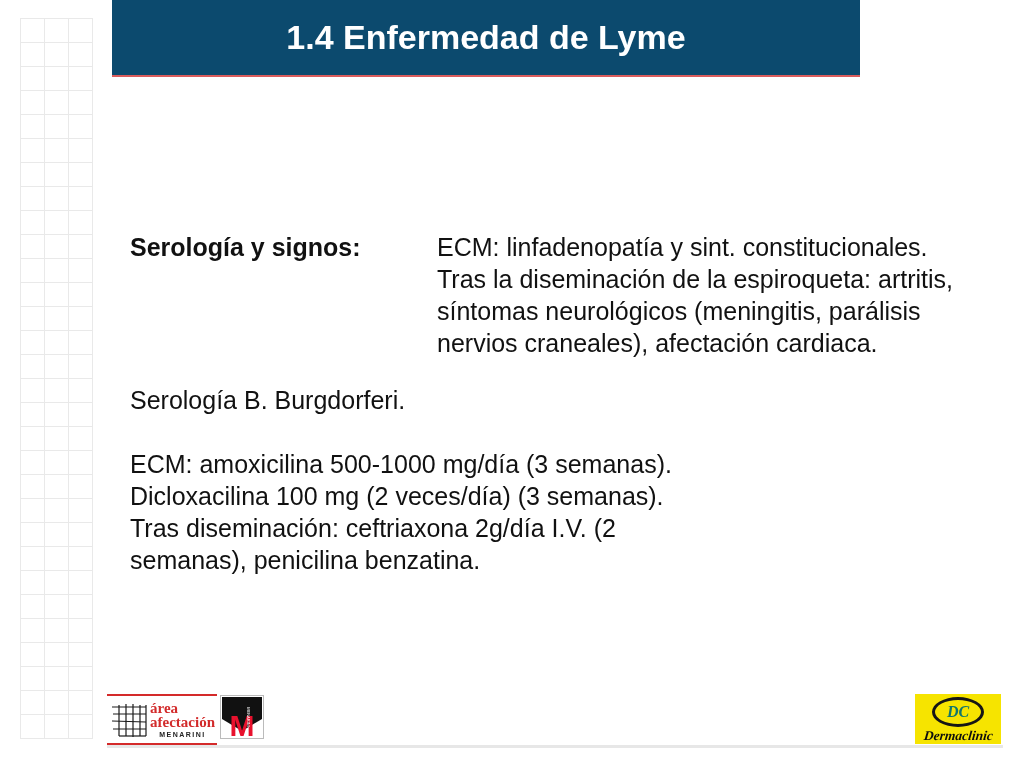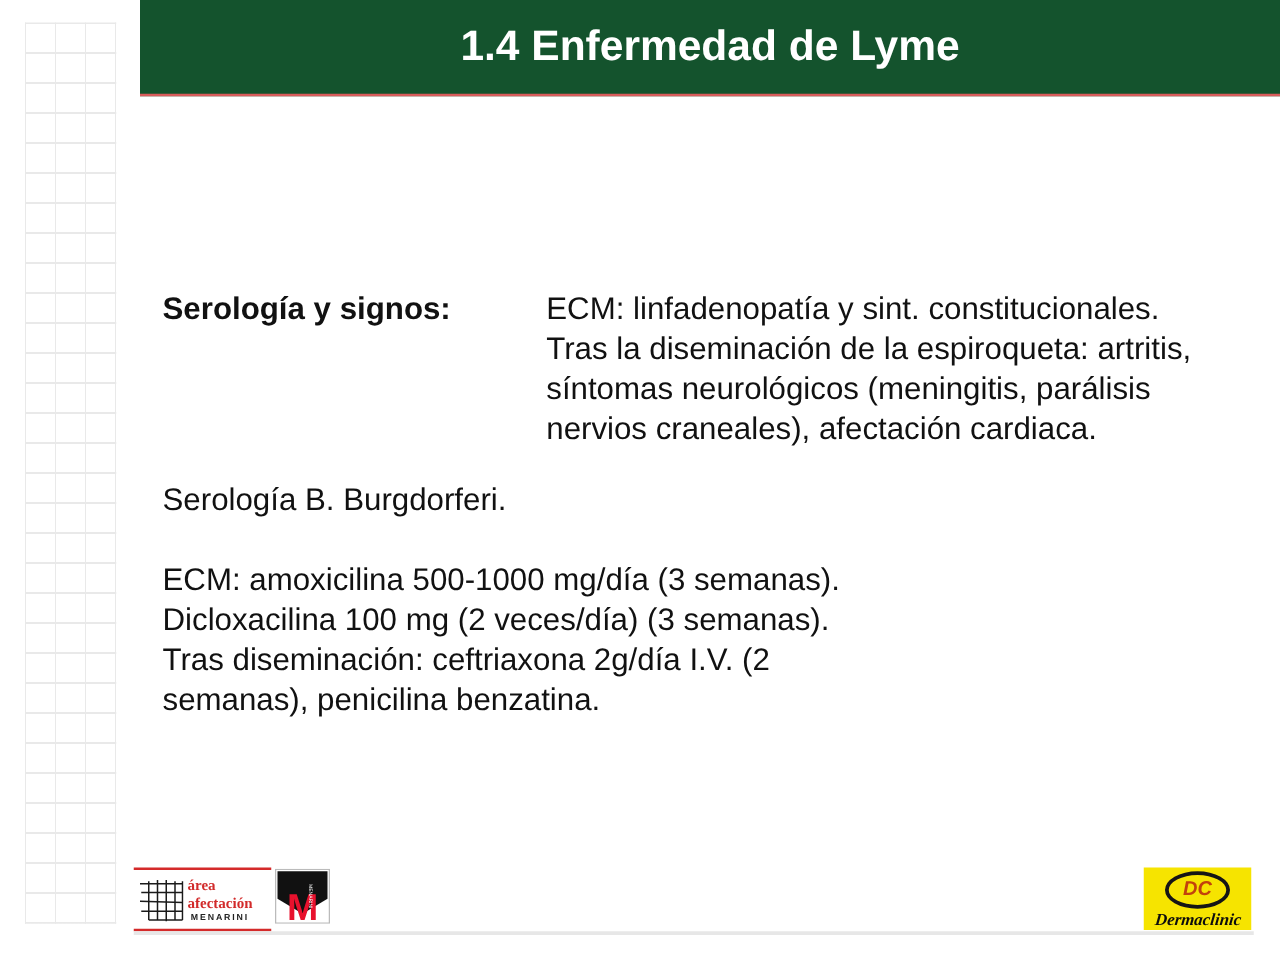--- a/index.html
+++ b/index.html
@@ -12,22 +12,22 @@
   
   .grid-strip{
     position:absolute;left:20px;top:18px;width:73px;height:721px;
     background-image:
       repeating-linear-gradient(to right,#e9e9e9 0 1px,transparent 1px 24px),
       repeating-linear-gradient(to bottom,#e9e9e9 0 1px,transparent 1px 24px);
   }
 
   
   .header{
-    position:absolute;left:112px;top:0;width:912px;height:75px;
-    background:#14532d;border-bottom:2px solid #d95c5c;
+    position:absolute;left:112px;top:0;width:748px;height:75px;
+    background:#0c4a6e;border-bottom:2px solid #d95c5c;
     display:flex;align-items:center;justify-content:center;
   }
   .header .title{
     color:#ffffff;font-weight:bold;font-size:34px;letter-spacing:0px;
   }
 
   
   .row{position:absolute;left:130px;display:flex;align-items:flex-start;}
   .row .label{flex:0 0 307px;font-weight:bold;font-size:25px;line-height:32px;}
   .row .text{width:590px;font-size:25px;line-height:32px;white-space:pre-line;}
@@ -37,39 +37,39 @@
 
   
   .ac-logo{
     position:absolute;left:107px;top:694px;width:110px;height:47px;
     border-top:2px solid #d42a2a;border-bottom:2px solid #d42a2a;
     background:#fff;display:flex;align-items:center;
   }
   .ac-logo svg{flex:0 0 auto;margin-left:4px;}
   .ac-text{margin-left:3px;display:flex;flex-direction:column;align-items:flex-start;}
   .ac-line{font-family:"Liberation Serif",serif;font-weight:bold;
-    color:#d22b2b;font-size:12px;line-height:14px;}
+    color:#d22b2b;font-size:15px;line-height:14px;}
   .ac-brand{font-size:7px;font-weight:bold;color:#222;letter-spacing:1.5px;margin-top:2px;align-self:center;}
 
   
   .m-logo{position:absolute;left:220px;top:695px;width:44px;height:44px;}
   .m-logo svg{display:block;}
 
   
   .dc-logo{
     position:absolute;left:915px;top:694px;width:86px;height:50px;
     background:#f6e400;display:flex;flex-direction:column;align-items:center;
   }
   .dc-oval{
     margin-top:3px;width:46px;height:25px;border:3px solid #151515;border-radius:50%;
     display:flex;align-items:center;justify-content:center;
   }
   .dc-initials{
-    font-family:Liberation Sans, sans-serif;font-style:italic;font-weight:bold;
-    font-size:16px;color:#c2410c;line-height:16px;
+    font-family:Liberation Serif, serif;font-style:italic;font-weight:bold;
+    font-size:16px;color:#0f766e;line-height:16px;
   }
   .dc-name{
     font-family:"Liberation Serif",serif;font-style:italic;font-weight:bold;
     font-size:13.5px;color:#0d0d0d;margin-top:1px;transform:skewX(-6deg);
   }
 
   
   .bottom-line{position:absolute;left:107px;top:745px;width:896px;height:3px;background:#e7e7e7;}
 </style>
 </head>

